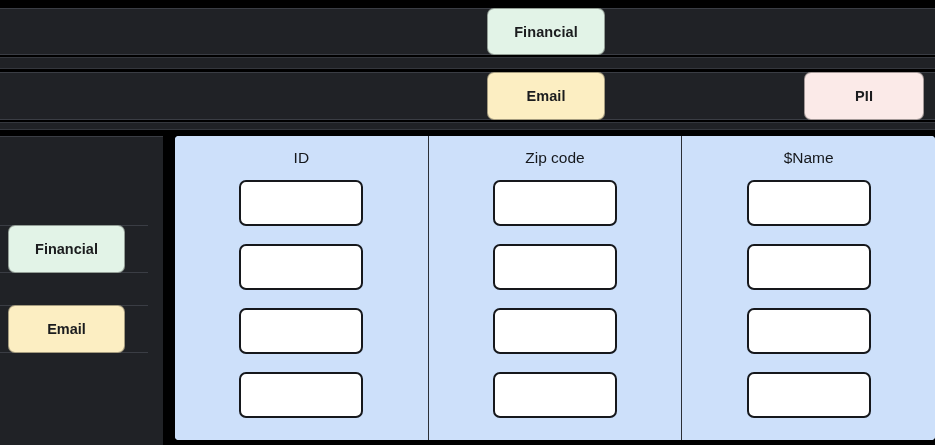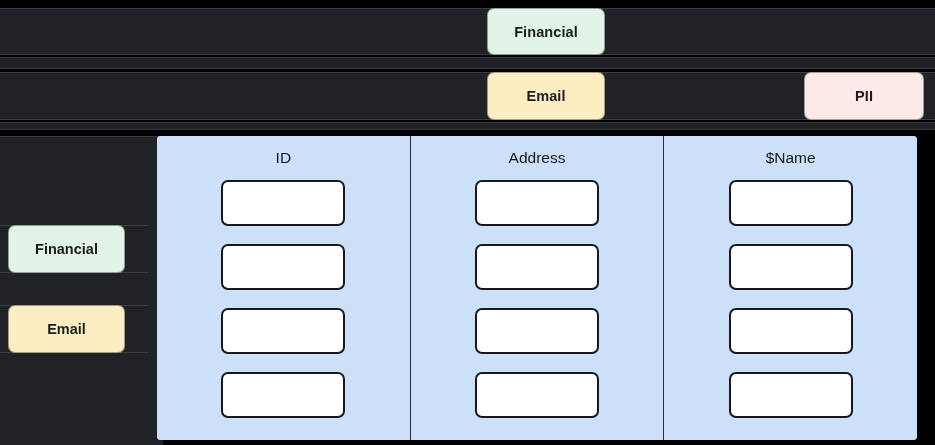--- a/index.html
+++ b/index.html
@@ -108,21 +108,21 @@
     color: #1b1c1e;
     box-sizing: border-box;
     border: 1px solid rgba(0,0,0,0.35);
   }
   #side-tag-financial { top: 88px;  background: #e2f3e7; }
   #side-tag-email     { top: 168px; background: #fceec2; }
 
   
   #table {
     position: absolute;
-    left: 157px;
+    left: 175px;
     top: 136px;
     width: 760px;
     height: 304px;
     display: flex;
     border-radius: 4px;
     overflow: hidden;
     background: #cde0fa;
     box-sizing: border-box;
   }
   .col {
@@ -185,29 +185,29 @@
   <div id="table">
 
     <div class="col">
       <div class="col-header">ID</div>
       <div class="cell"></div>
       <div class="cell"></div>
       <div class="cell"></div>
       <div class="cell"></div>
     </div>
 
-
-
     <div class="col">
-      <div class="col-header">Address</div>
+      <div class="col-header">Zip code</div>
       <div class="cell"></div>
       <div class="cell"></div>
       <div class="cell"></div>
       <div class="cell"></div>
     </div>
+
+
 
     <div class="col">
       <div class="col-header">$Name</div>
       <div class="cell"></div>
       <div class="cell"></div>
       <div class="cell"></div>
       <div class="cell"></div>
     </div>
 
   </div>

